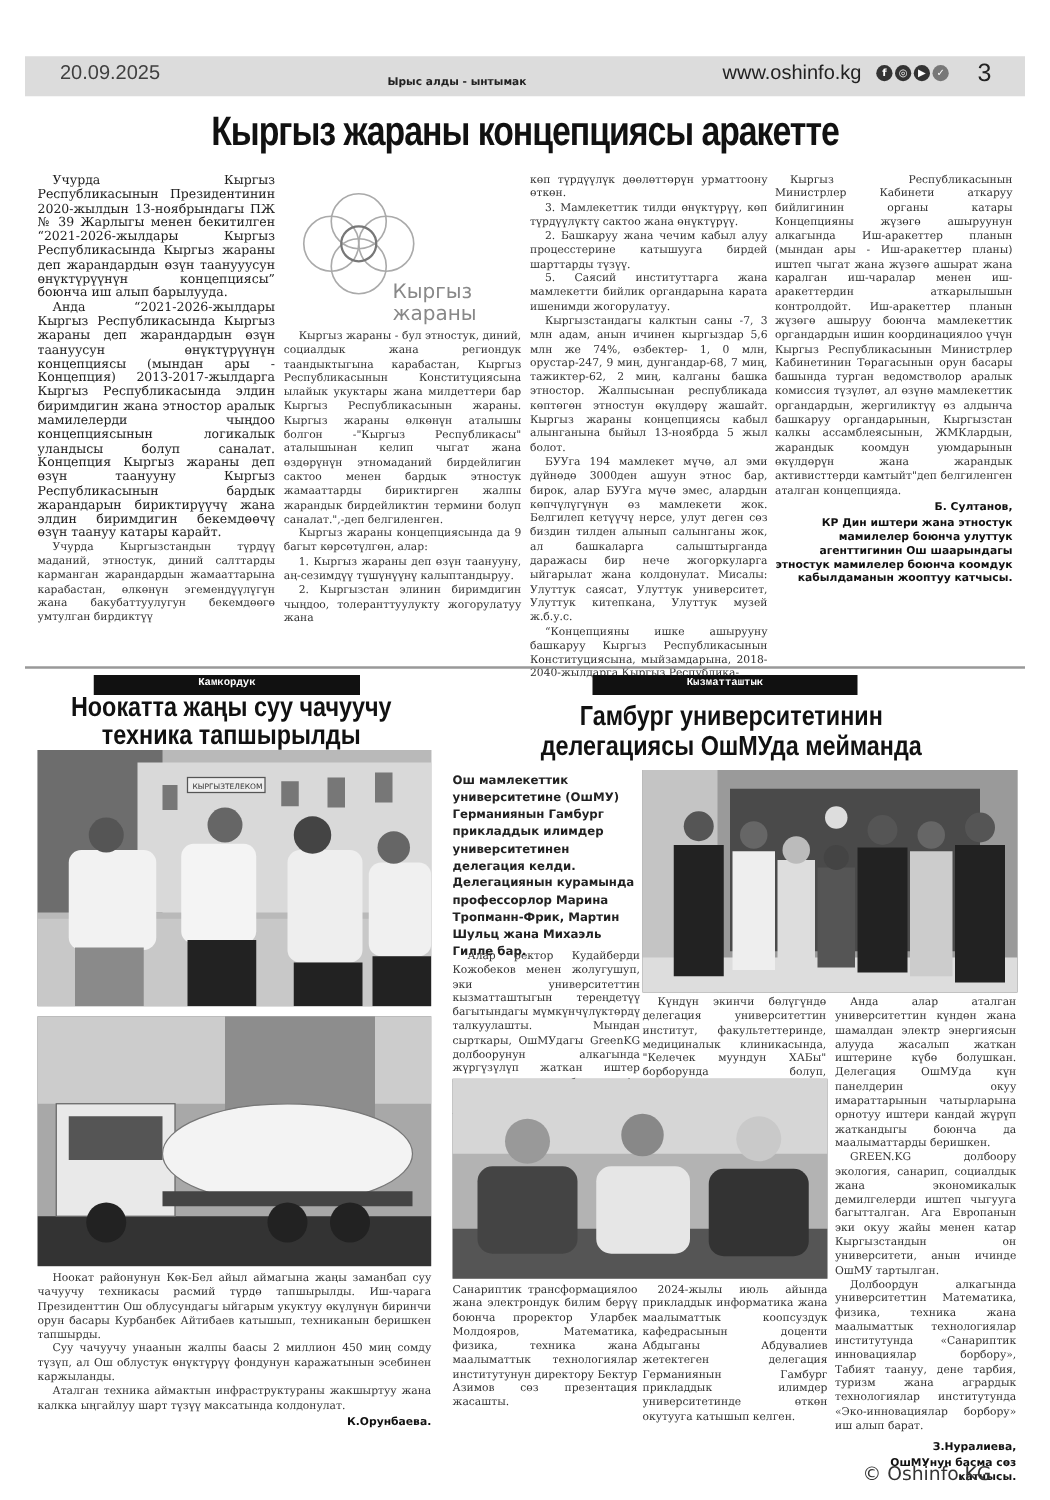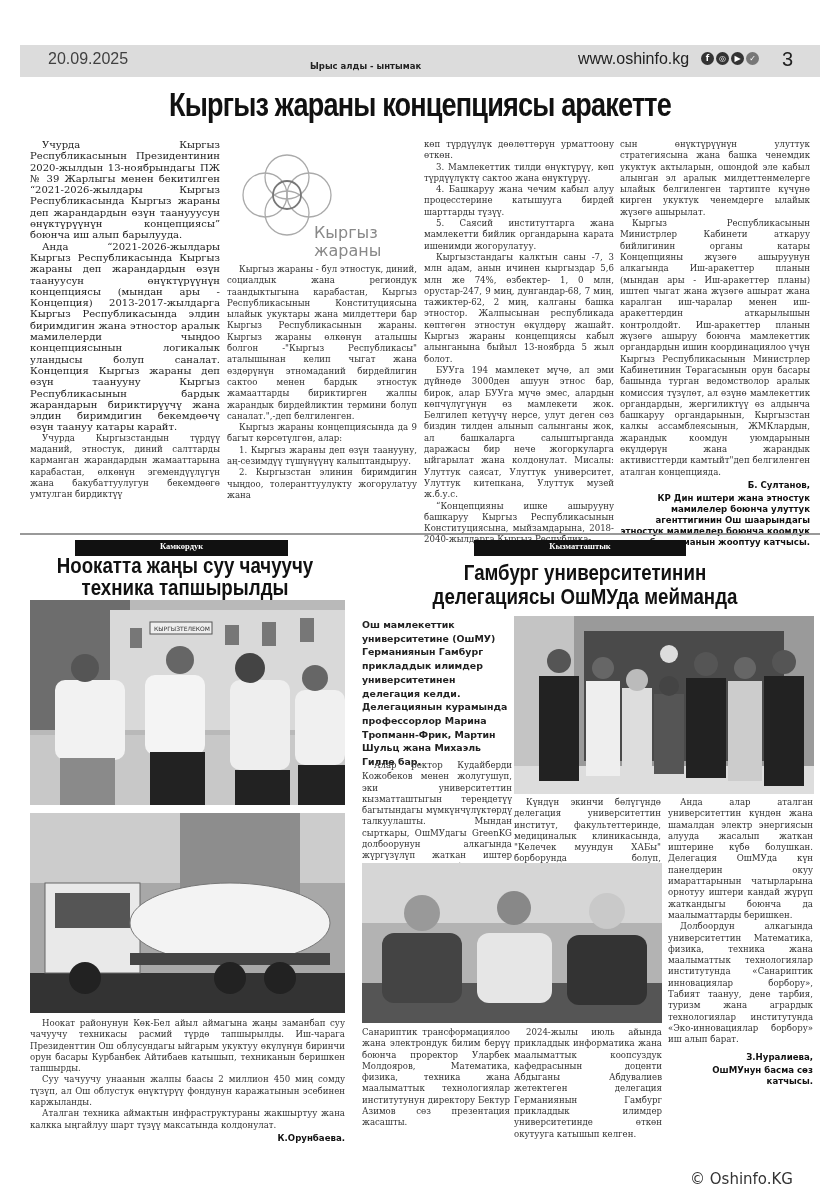--- a/index.html
+++ b/index.html
@@ -13,21 +13,21 @@
   .social span { width:13px; height:13px; border-radius:50%; background:#333; color:#fff; font-size:8px; line-height:13px; text-align:center; font-family:"DejaVu Sans", sans-serif; font-weight:bold; }
   .h-page { left:782px; top:48px; font-family:"Liberation Sans", sans-serif; font-size:20px; color:#222; }
   .main-title { left:0; width:840px; top:86px; text-align:center; font-family:"Liberation Sans", sans-serif; font-weight:bold; font-size:33px; letter-spacing:-1px; transform:scaleX(0.82); transform-origin:center; color:#111; }
   .col { font-size:8.6px; line-height:11.3px; text-align:justify; color:#333; }
   .col p { margin:0; text-indent:12px; }
   .col p.noind { text-indent:0; }
   .lead { font-weight:normal; color:#222; font-size:10px; line-height:11.3px; }
   .sig { text-align:right; font-family:"DejaVu Sans", sans-serif; font-weight:bold; font-size:8.6px; line-height:11px; color:#111; margin-top:2px; }
   .logo { left:232px; top:142px; width:186px; height:120px; }
   .divider { left:20px; top:533px; width:800px; height:2px; background:#999; }
-  .rubric { background:#111; color:#fff; text-align:center; font-family:Liberation Serif, serif; font-weight:bold; font-size:8.5px; height:16px; line-height:12px; }
+  .rubric { background:#111; color:#fff; text-align:center; font-family:Liberation Mono, monospace; font-weight:bold; font-size:8.5px; height:16px; line-height:12px; }
   .sec-title { text-align:center; font-family:"Liberation Sans", sans-serif; font-weight:bold; font-size:22px; line-height:22px; color:#111; transform:scaleX(0.85); }
   .photo { background:#888; overflow:hidden; }
   .lead2 { font-family:"DejaVu Sans", sans-serif; font-weight:bold; font-size:9.4px; line-height:13.7px; color:#222; }
   .copyright { left:690px; top:1170px; font-family:"DejaVu Sans", sans-serif; font-size:15px; color:#333; }
 </style>
 </head>
 <body>
 
 <div class="abs header-bar"></div>
 <div class="abs h-date">20.09.2025</div>
@@ -64,29 +64,28 @@
 <div class="abs col" style="left:227px; top:264px; width:190px;">
   <p>Кыргыз жараны - бул этностук, диний, социалдык жана региондук таандыктыгына карабастан, Кыргыз Республикасынын Конституциясына ылайык укуктары жана милдеттери бар Кыргыз Республикасынын жараны. Кыргыз жараны өлкөнүн аталышы болгон -"Кыргыз Республикасы" аталышынан келип чыгат жана өздөрүнүн этномаданий бирдейлигин сактоо менен бардык этностук жамааттарды бириктирген жалпы жарандык бирдейликтин термини болуп саналат.",-деп белгиленген.</p>
   <p>Кыргыз жараны концепциясында да 9 багыт көрсөтүлгөн, алар:</p>
   <p>1. Кыргыз жараны деп өзүн таанууну, аң-сезимдүү түшүнүүнү калыптандыруу.</p>
   <p>2. Кыргызстан элинин биримдигин чыңдоо, толеранттуулукту жогорулатуу жана</p>
 </div>
 
 <div class="abs col" style="left:424px; top:139px; width:190px;">
   <p class="noind">көп түрдүүлүк дөөлөттөрүн урматтоону өткөн.</p>
   <p>3. Мамлекеттик тилди өнүктүрүү, көп түрдүүлүктү сактоо жана өнүктүрүү.</p>
-  <p>4. Башкаруу жана чечим кабыл алуу процесстерине катышууга бирдей шарттарды түзүү.</p>
+  <p>2. Башкаруу жана чечим кабыл алуу процесстерине катышууга бирдей шарттарды түзүү.</p>
   <p>5. Саясий институттарга жана мамлекетти бийлик органдарына карата ишенимди жогорулатуу.</p>
   <p>Кыргызстандагы калктын саны -7, 3 млн адам, анын ичинен кыргыздар 5,6 млн же 74%, өзбектер- 1, 0 млн, орустар-247, 9 миң, дунгандар-68, 7 миң, тажиктер-62, 2 миң, калганы башка этностор. Жалпысынан республикада көптөгөн этностун өкүлдөрү жашайт. Кыргыз жараны концепциясы кабыл алынганына быйыл 13-ноябрда 5 жыл болот.</p>
   <p>БУУга 194 мамлекет мүчө, ал эми дүйнөдө 3000ден ашуун этнос бар, бирок, алар БУУга мүчө эмес, алардын көпчүлүгүнүн өз мамлекети жок. Белгилеп кетүүчү нерсе, улут деген сөз биздин тилден алынып салынганы жок, ал башкаларга салыштырганда даражасы бир нече жогоркуларга ыйгарылат жана колдонулат. Мисалы: Улуттук саясат, Улуттук университет, Улуттук китепкана, Улуттук музей ж.б.у.с.</p>
   <p>“Концепцияны ишке ашырууну башкаруу Кыргыз Республикасынын Конституциясына, мыйзамдарына, 2018-2040-жылдарга Кыргыз Республика-</p>
 </div>
 
 <div class="abs col" style="left:620px; top:139px; width:190px;">
-  <p class="noind">сын өнүктүрүүнүн улуттук стратегиясына жана башка ченемдик укуктук актыларын, ошондой эле кабыл алынган эл аралык милдеттенмелерге ылайык белгиленген тартипте күчүнө кирген укуктук ченемдерге ылайык жүзөгө ашырылат.</p>
   <p>Кыргыз Республикасынын Министрлер Кабинети аткаруу бийлигинин органы катары Концепцияны жүзөгө ашыруунун алкагында Иш-аракеттер планын (мындан ары - Иш-аракеттер планы) иштеп чыгат жана жүзөгө ашырат жана каралган иш-чаралар менен иш-аракеттердин аткарылышын контролдойт. Иш-аракеттер планын жүзөгө ашыруу боюнча мамлекеттик органдардын ишин координациялоо үчүн Кыргыз Республикасынын Министрлер Кабинетинин Төрагасынын орун басары башында турган ведомстволор аралык комиссия түзүлөт, ал өзүнө мамлекеттик органдардын, жергиликтүү өз алдынча башкаруу органдарынын, Кыргызстан калкы ассамблеясынын, ЖМКлардын, жарандык коомдун уюмдарынын өкүлдөрүн жана жарандык активисттерди камтыйт"деп белгиленген аталган концепцияда.</p>
   <div class="sig">Б.  Султанов,</div>
   <div class="sig">КР Дин иштери жана этностук мамилелер боюнча улуттук агенттигинин Ош шаарындагы этностук мамилелер боюнча коомдук кабылдаманын жооптуу катчысы.</div>
 </div>
 
 <div class="abs divider"></div>
 
 <div class="abs rubric" style="left:75px; top:540px; width:213px;">Камкордук</div>
 <div class="abs sec-title" style="left:20px; top:555px; width:330px;">Ноокатта жаңы суу чачуучу</div>
 <div class="abs sec-title" style="left:20px; top:577px; width:330px;">техника тапшырылды</div>
@@ -195,18 +194,19 @@
 
 <div class="abs col" style="left:362px; top:1027px; width:148px;">
   <p class="noind">Санариптик трансформациялоо жана электрондук билим берүү боюнча проректор Уларбек Молдояров, Математика, физика, техника жана маалыматтык технологиялар институтунун директору Бектур Азимов сөз презентация жасашты.</p>
 </div>
 <div class="abs col" style="left:514px; top:1027px; width:148px;">
   <p>2024-жылы июль айында прикладдык информатика жана маалыматтык коопсуздук кафедрасынын доценти Абдыганы Абдувалиев жетектеген делегация Германиянын Гамбург прикладдык илимдер университетинде өткөн окутууга катышып келген.</p>
 </div>
 
 <div class="abs col" style="left:668px; top:797px; width:145px;">
   <p>Анда алар аталган университеттин күндөн жана шамалдан электр энергиясын алууда жасалып жаткан иштерине күбө болушкан. Делегация ОшМУда күн панелдерин окуу имараттарынын чатырларына орнотуу иштери кандай жүрүп жаткандыгы боюнча да маалыматтарды беришкен.</p>
+  <p>GREEN.KG долбоору экология, санарип, социалдык жана экономикалык демилгелерди иштеп чыгууга багытталган. Ага Европанын эки окуу жайы менен катар Кыргызстандын он университети, анын ичинде ОшМУ тартылган.</p>
   <p>Долбоордун алкагында университеттин Математика, физика, техника жана маалыматтык технологиялар институтунда «Санариптик инновациялар борбору», Табият таануу, дене тарбия, туризм жана агрардык технологиялар институтунда «Эко-инновациялар борбору» иш алып барат.</p>
   <div class="sig" style="margin-top:6px;">З.Нуралиева,</div>
   <div class="sig">ОшМУнун басма сөз катчысы.</div>
 </div>
 
 <div class="abs copyright">© Oshinfo.KG</div>
 
 </body></html>

